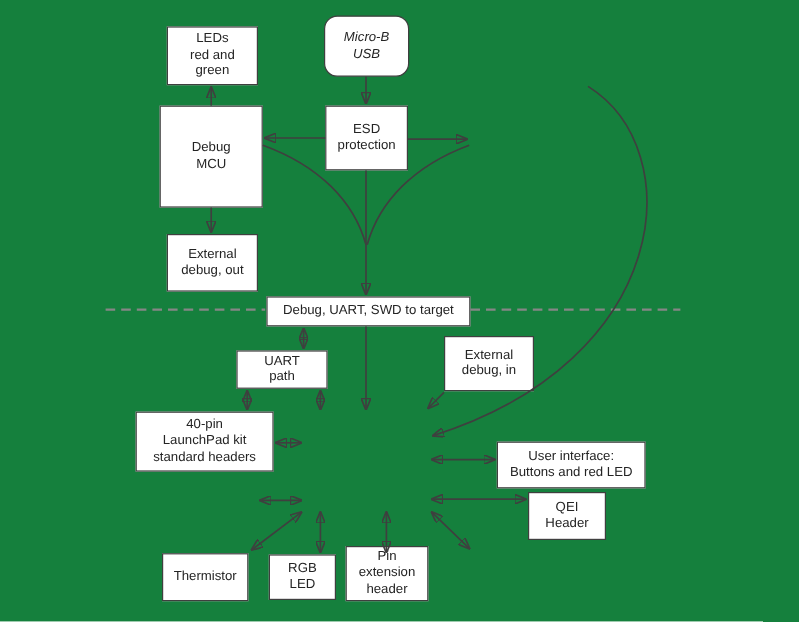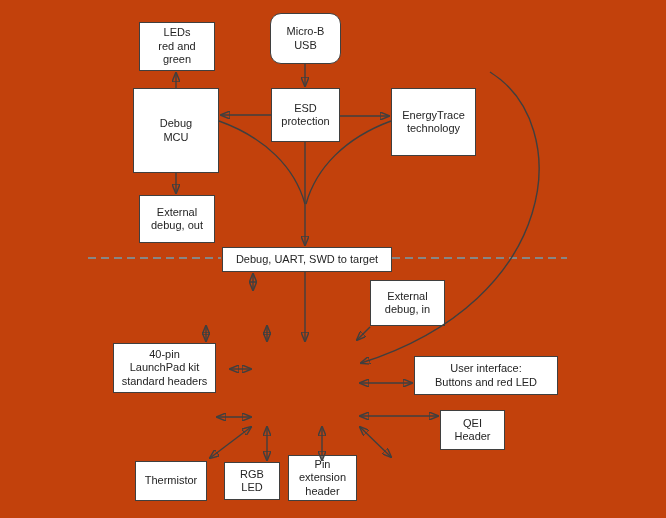--- a/index.html
+++ b/index.html
@@ -1,37 +1,37 @@
 <!DOCTYPE html>
 <html><head>
 <meta charset="utf-8">
 <style>
   html,body{margin:0;padding:0;background:#ffffff;}
   #stage{
     position:relative;
     width:666px;height:518px;
-    background:#c2410c;
+    background:#15803d;
     font-family:"Liberation Sans", sans-serif;
     overflow:hidden;
   }
   .box{
     position:absolute;
     box-sizing:border-box;
     border:1.4px solid #3f3f3f;
     background:#ffffff;
     display:flex;
     align-items:center;
     justify-content:center;
     text-align:center;
     white-space:pre-line;
     font-size:11px;
     line-height:13.5px;
     color:#242424;
   }
-  .rounded{border-radius:11px;}
+  .rounded{border-radius:11px;font-style:italic;}
   svg.wires{
     position:absolute;
     left:0;top:0;
     pointer-events:none;
   }
   svg.wires line, svg.wires path{
     stroke:#3f3f3f;
     stroke-width:1.4;
     fill:none;
   }
@@ -53,38 +53,38 @@
   <div class="box rounded" style="left:270px;top:13px;width:71px;height:51px">Micro-B
 USB</div>
 
 
   <div class="box" style="left:133px;top:88px;width:86px;height:85px">Debug
 MCU</div>
 
   <div class="box" style="left:271px;top:88px;width:69px;height:54px">ESD
 protection</div>
 
-  <div class="box" style="left:391px;top:88px;width:85px;height:68px">EnergyTrace
-technology</div>
 
   <div class="box" style="left:139px;top:195px;width:76px;height:48px">External
 debug, out</div>
 
   <div class="box" style="left:222px;top:247px;width:170px;height:25px">Debug, UART, SWD to target</div>
 
+  <div class="box" style="left:197px;top:292px;width:76px;height:32px">UART
+path</div>
 
   <div class="box" style="left:370px;top:280px;width:75px;height:46px">External
 debug, in</div>
 
-  <div class="box" style="left:113px;top:343px;width:103px;height:50px">40-pin
+  <div class="box" style="left:113px;top:343px;width:115px;height:50px">40-pin
 LaunchPad kit
 standard headers</div>
 
 
-  <div class="box" style="left:414px;top:356px;width:144px;height:39px">User interface:
+  <div class="box" style="left:414px;top:368px;width:124px;height:39px">User interface:
 Buttons and red LED</div>
 
 
   <div class="box" style="left:135px;top:461px;width:72px;height:40px">Thermistor</div>
 
   <div class="box" style="left:440px;top:410px;width:65px;height:40px">QEI
 Header</div>
 
   <div class="box" style="left:224px;top:462px;width:56px;height:38px">RGB
 LED</div>

